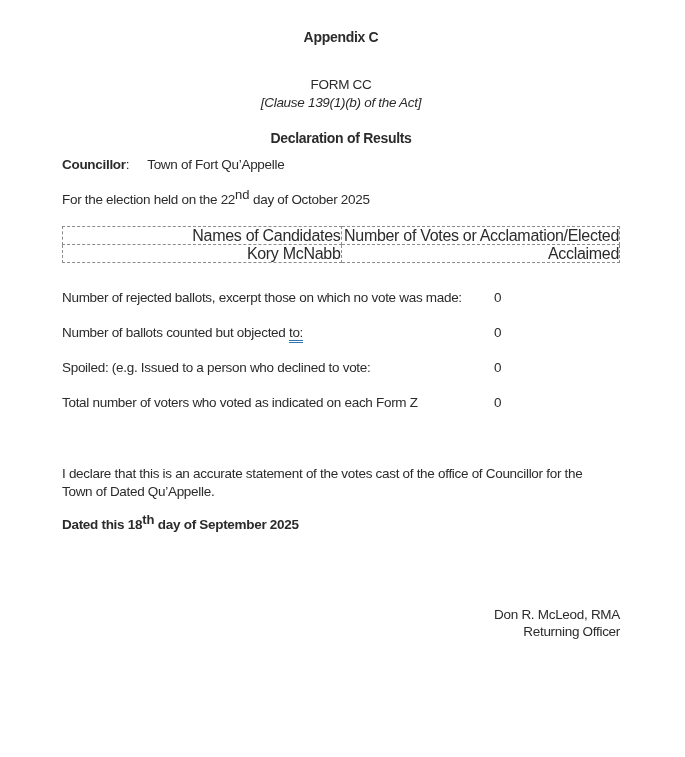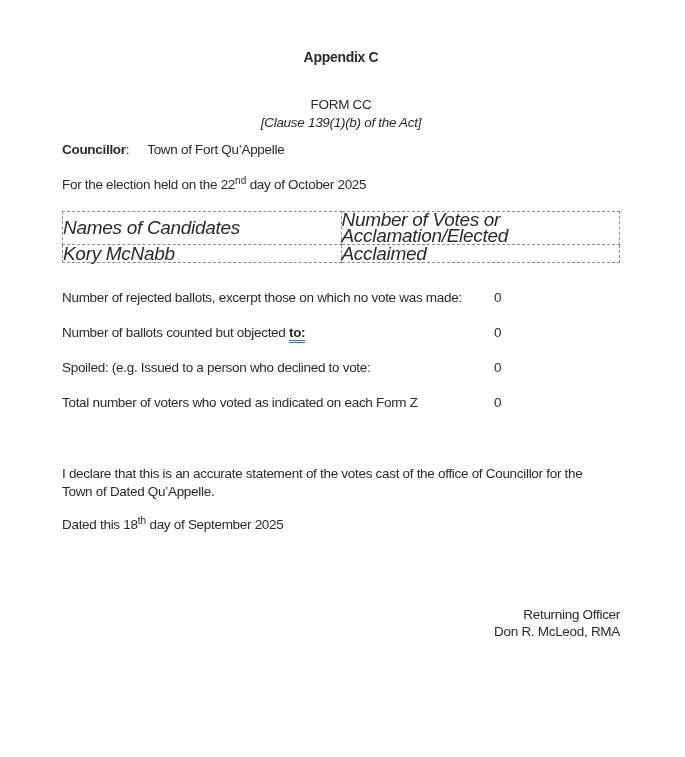--- a/index.html
+++ b/index.html
@@ -6,83 +6,82 @@
   .page {
     position: relative;
     width: 685px;
     height: 757px;
     background: #ffffff;
     font-family: "Liberation Sans", sans-serif;
     font-size: 13.5px;
     letter-spacing: -0.3px;
     color: #2b2b2b;
     box-sizing: border-box;
-    padding: 50px 65px 0 62px;
+    padding: 30px 65px 0 62px;
     overflow: hidden;
   }
   .line { line-height: 14px; }
   .center { text-align: center; }
   .bold { font-weight: bold; }
   .italic { font-style: italic; }
   .heading { font-size: 14px; }
   .form-title { margin-top: 34px; }
   .clause-line { margin-top: 4px; }
   .doc-title { margin-top: 21px; }
   .councillor-line { margin-top: 13px; }
   .office-value { margin-left: 18px; }
   .election-line { margin-top: 21px; }
   sup.ordinal {
-    font-size: 10px;
+    font-size: 13px;
     vertical-align: super;
     line-height: 0;
     letter-spacing: 0;
   }
   table.results {
     margin-top: 19px;
     width: 558px;
     border-collapse: collapse;
     table-layout: fixed;
   }
   table.results th, table.results td {
     border: 1px dashed #8c8c8c;
     width: 50%;
-    text-align: left;
+    text-align: right;
     font-weight: normal;
-    font-size: 19px;
+    font-size: 16px;
     letter-spacing: -0.3px;
     color: #2b2b2b;
     padding: 0;
     height: 17px;
     line-height: 16px;
-    font-style: italic;
   }
   .count-line { position: relative; line-height: 14px; }
   .count-first { margin-top: 28px; }
   .count-next { margin-top: 21px; }
   .count-value { position: absolute; left: 432px; top: 0; }
   .grammar-underline {
     border-bottom: 3px double #2E75B6;
     padding-bottom: 0px;
-    font-weight: bold;
   }
   .declaration { margin-top: 55px; line-height: 17.5px; }
-  .dated-line { margin-top: 18px; }
+  .dated-line { margin-top: 18px; font-weight: bold; }
   .signature-block { margin-top: 74px; text-align: right; line-height: 17px; }
 </style>
 </head>
 <body>
 
 <div class="page">
 
   <div class="line center bold heading">Appendix C</div>
 
   <div class="line center form-title">FORM CC</div>
 
   <div class="line center italic clause-line">[Clause 139(1)(b) of the Act]</div>
 
+  <div class="line center bold heading doc-title">Declaration of Results</div>
 
   <div class="line councillor-line"><span class="bold">Councillor</span><span>:</span><span class="office-value">Town of Fort Qu’Appelle</span></div>
 
   <div class="line election-line"><span>For the election held on the 22</span><sup class="ordinal">nd</sup><span> day of October 2025</span></div>
 
   <table class="results">
     <thead>
       <tr>
         <th>Names of Candidates</th>
         <th>Number of Votes or Acclamation/Elected</th>
@@ -102,17 +101,17 @@
 
   <div class="count-line count-next"><span>Spoiled: (e.g. Issued to a person who declined to vote:</span><span class="count-value">0</span></div>
 
   <div class="count-line count-next"><span>Total number of voters who voted as indicated on each Form Z</span><span class="count-value">0</span></div>
 
   <div class="declaration"><span>I declare that this is an accurate statement of the votes cast of the office of Councillor for the</span><br><span>Town of Dated Qu’Appelle.</span></div>
 
   <div class="line dated-line"><span>Dated this 18</span><sup class="ordinal">th</sup><span> day of September 2025</span></div>
 
   <div class="signature-block">
+    <div>Don R. McLeod, RMA</div>
     <div>Returning Officer</div>
-    <div>Don R. McLeod, RMA</div>
   </div>
 
 </div>
 
 </body></html>

